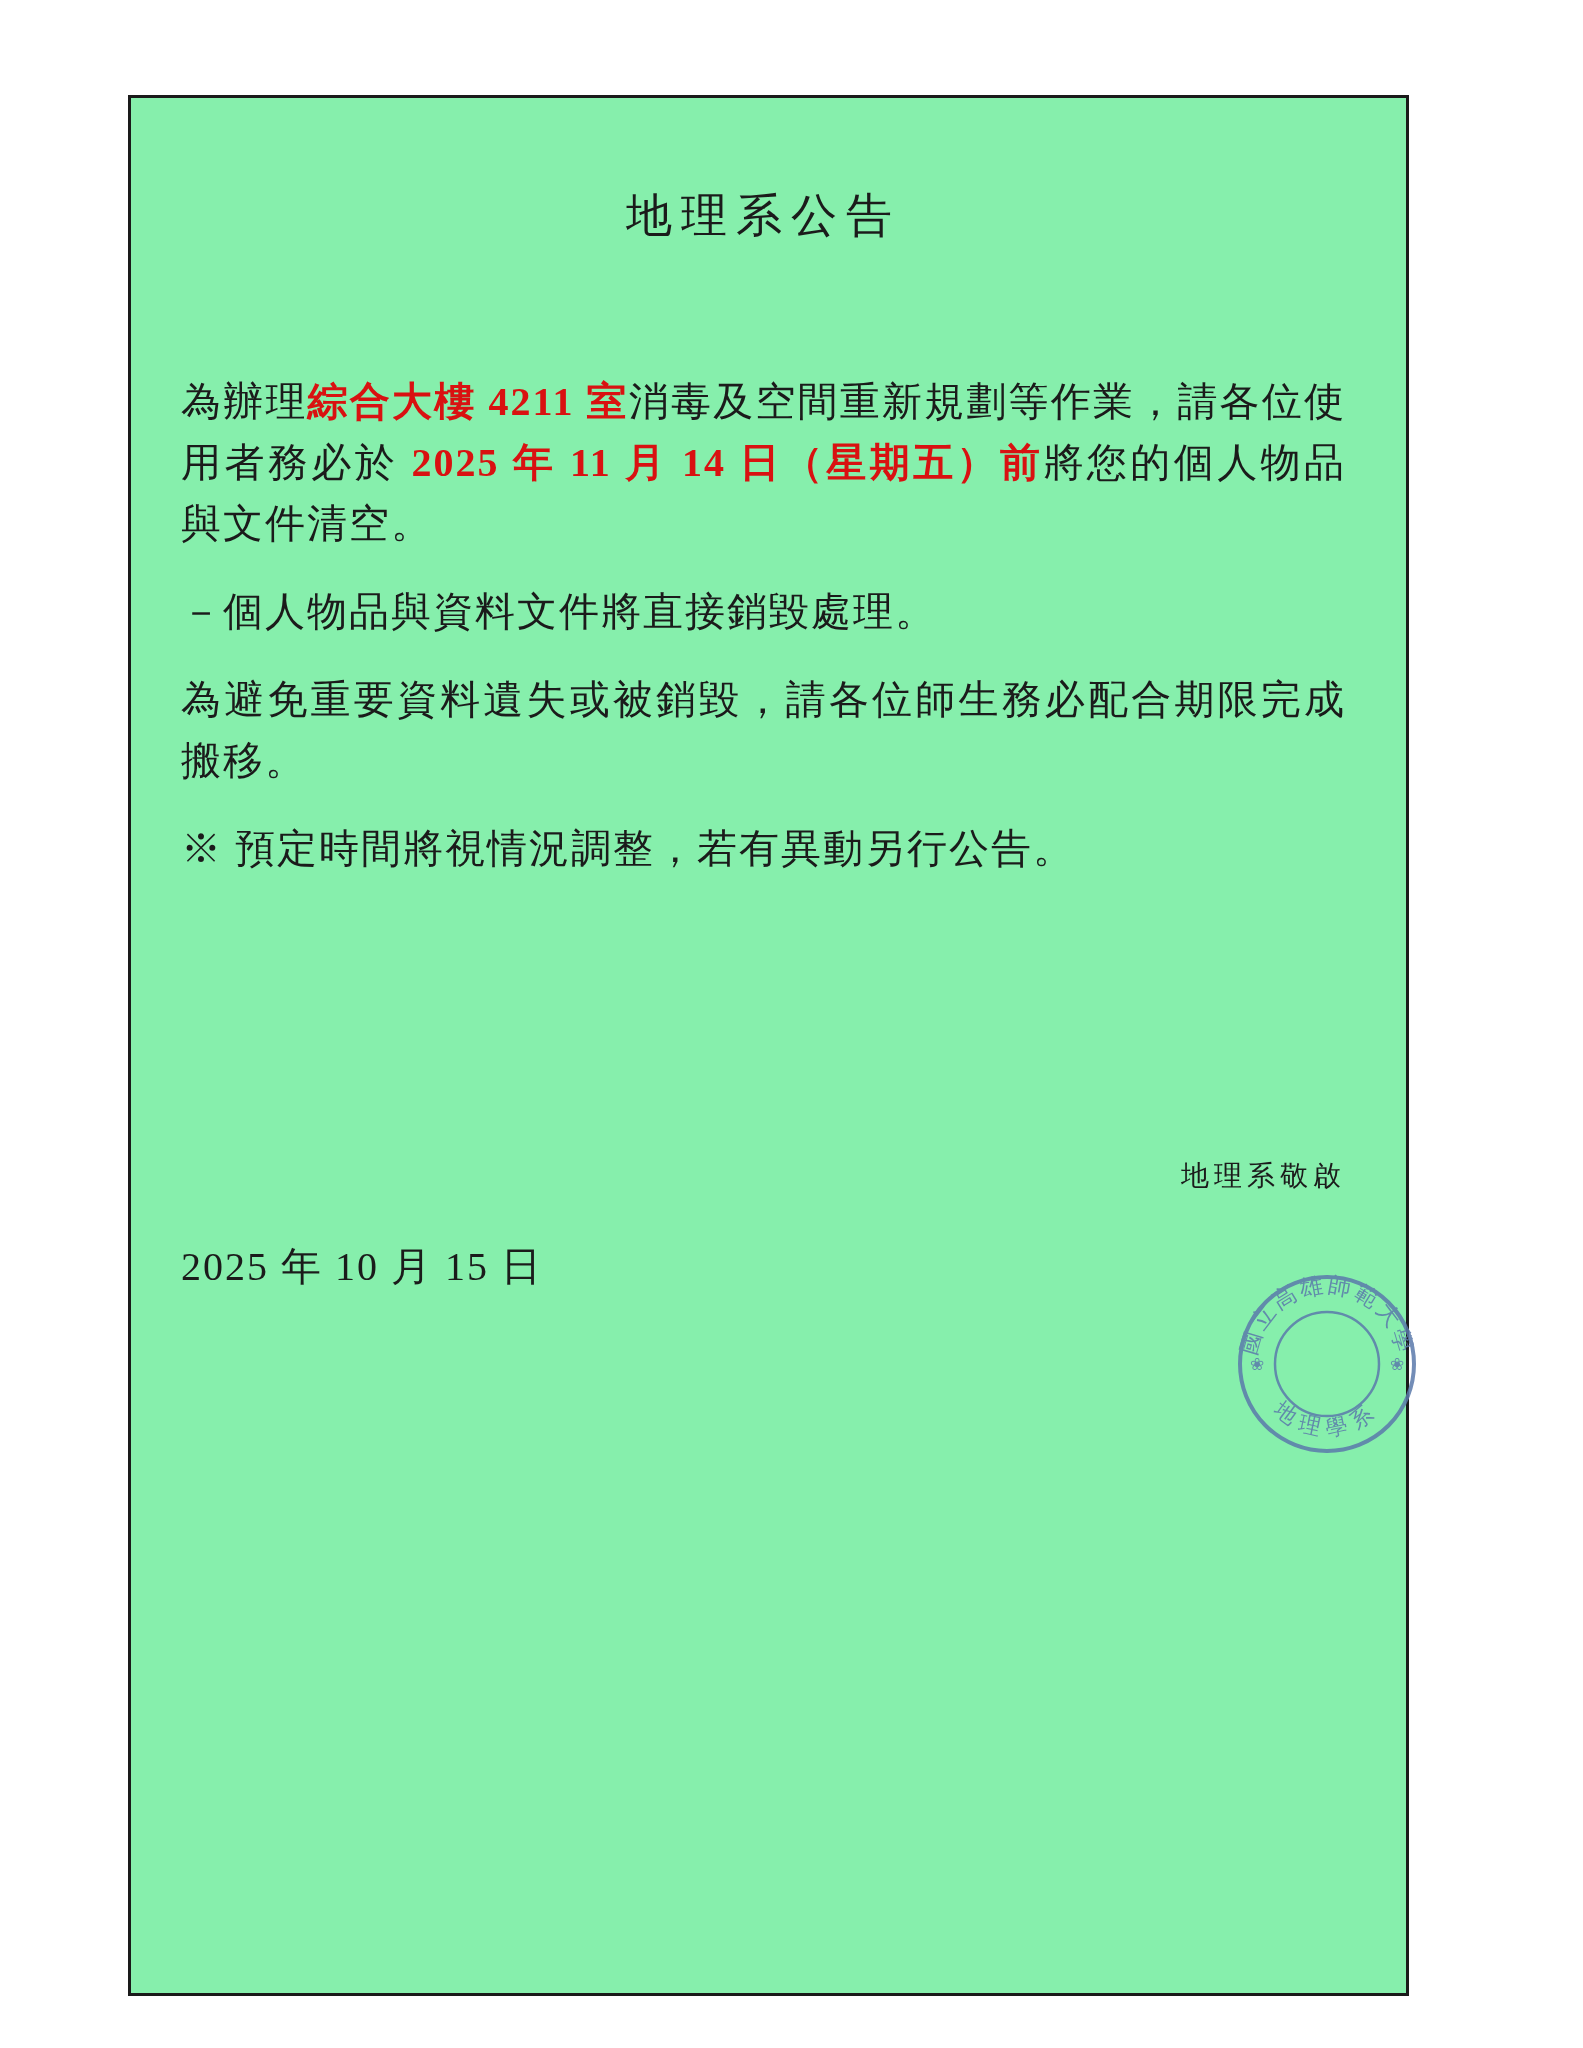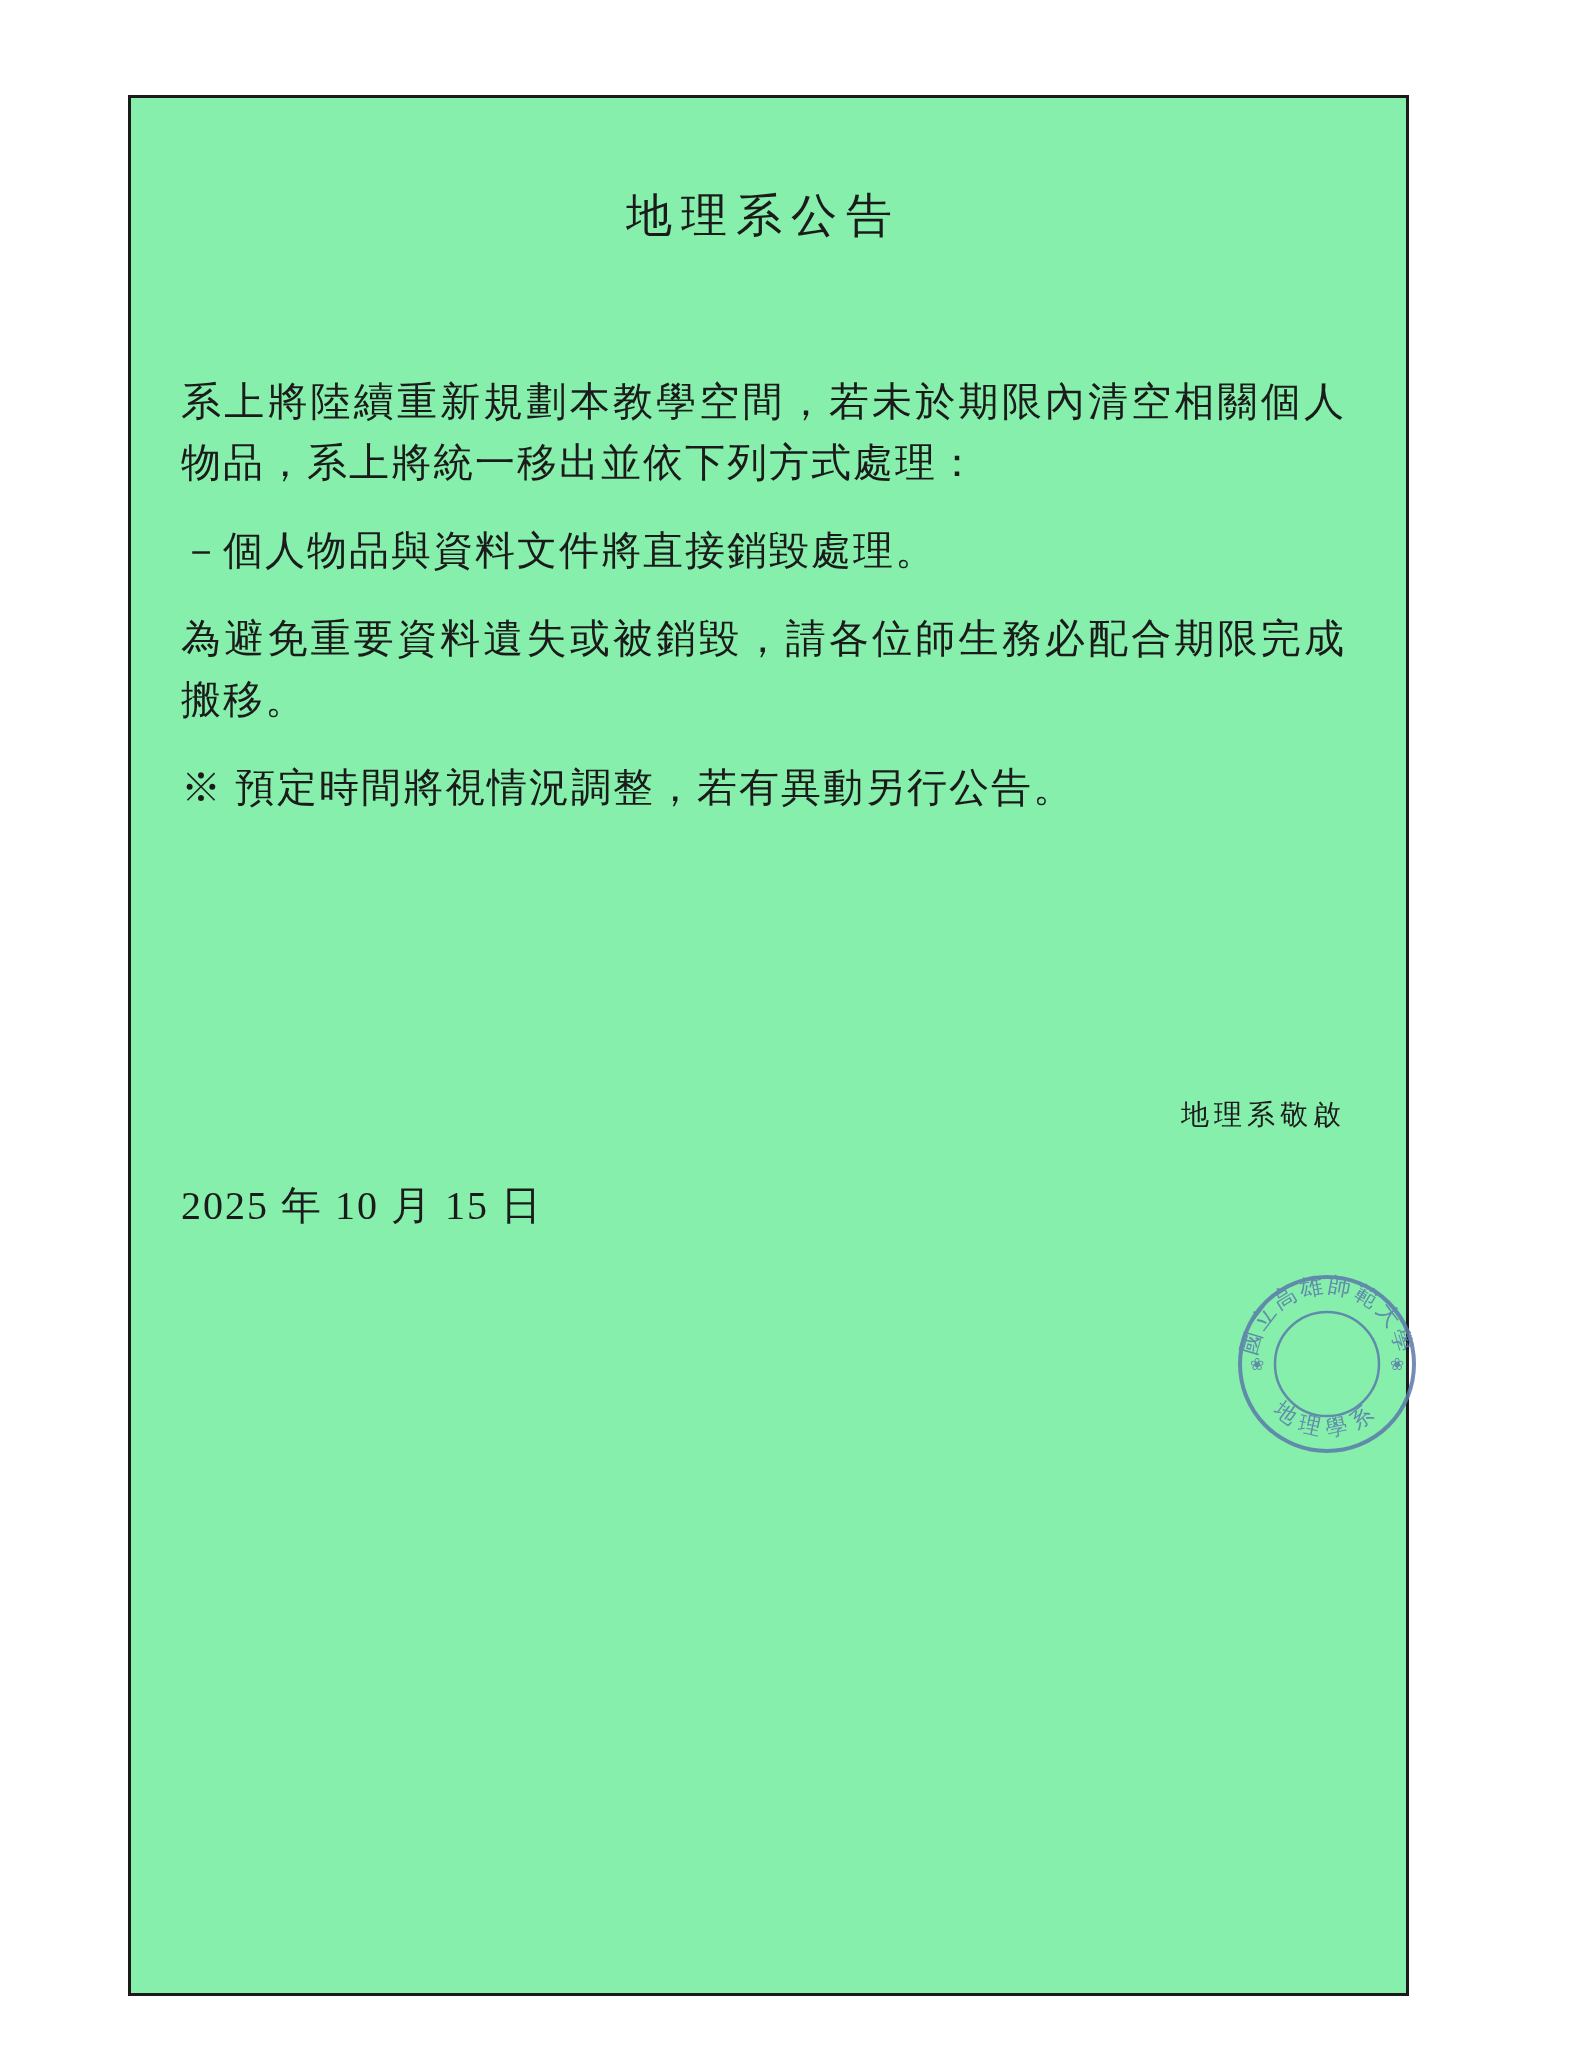--- a/index.html
+++ b/index.html
@@ -58,21 +58,21 @@
   }
 </style>
 </head>
 <body>
 
 <div class="page">
 
   <h1 class="title">地理系公告</h1>
 
   <div class="body-text">
-      <p class="para"><span>系上將陸續重新規劃本教學空間，若未於期限內清空相關個人物品，系上將統一移出並依下列方式處理：</span></p>
+      <p class="para"><span>為辦理</span><span class="red">綜合大樓 4211 室</span><span>消毒及空間重新規劃等作業，請各位使用者務必於 </span><span class="red">2025 年 11 月 14 日（星期五）前</span><span>將您的個人物品與文件清空。</span></p>
       <p class="para"><span>－個人物品與資料文件將直接銷毀處理。</span></p>
       <p class="para"><span>為避免重要資料遺失或被銷毀，請各位師生務必配合期限完成搬移。</span></p>
       <p class="para"><span>※ 預定時間將視情況調整，若有異動另行公告。</span></p>
     </div>
 
   <div class="signature">地理系敬啟</div>
 
   <div class="date-line">2025 年 10 月 15 日</div>
 
   <svg class="stamp" viewBox="0 0 220 220" aria-hidden="true">

